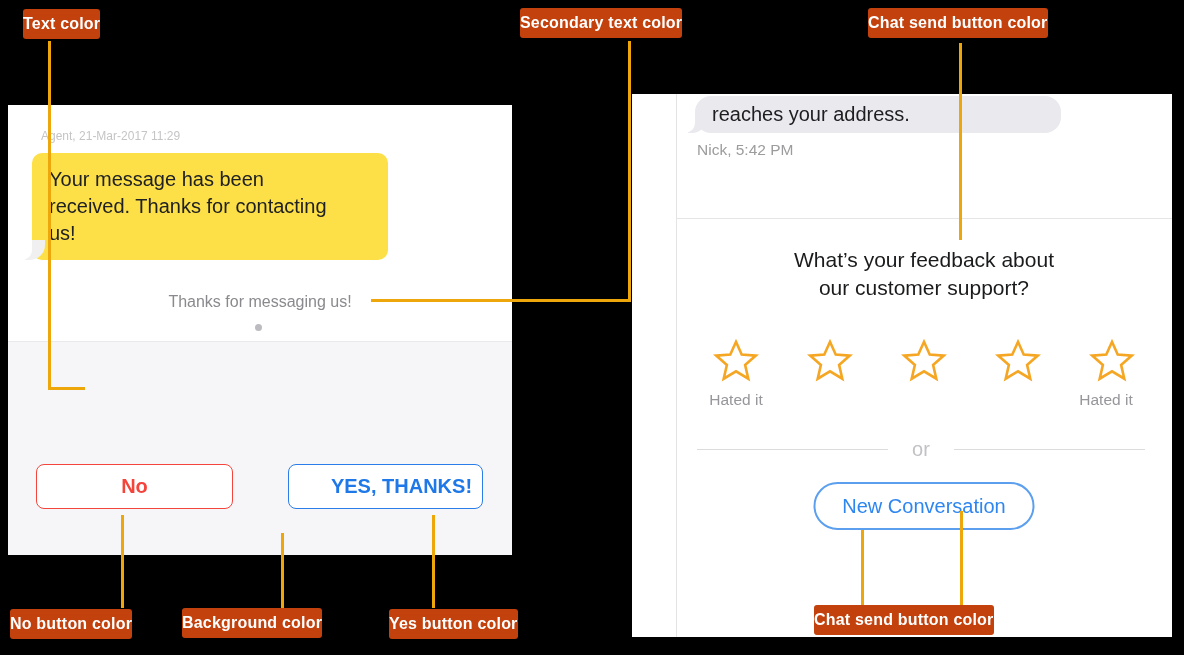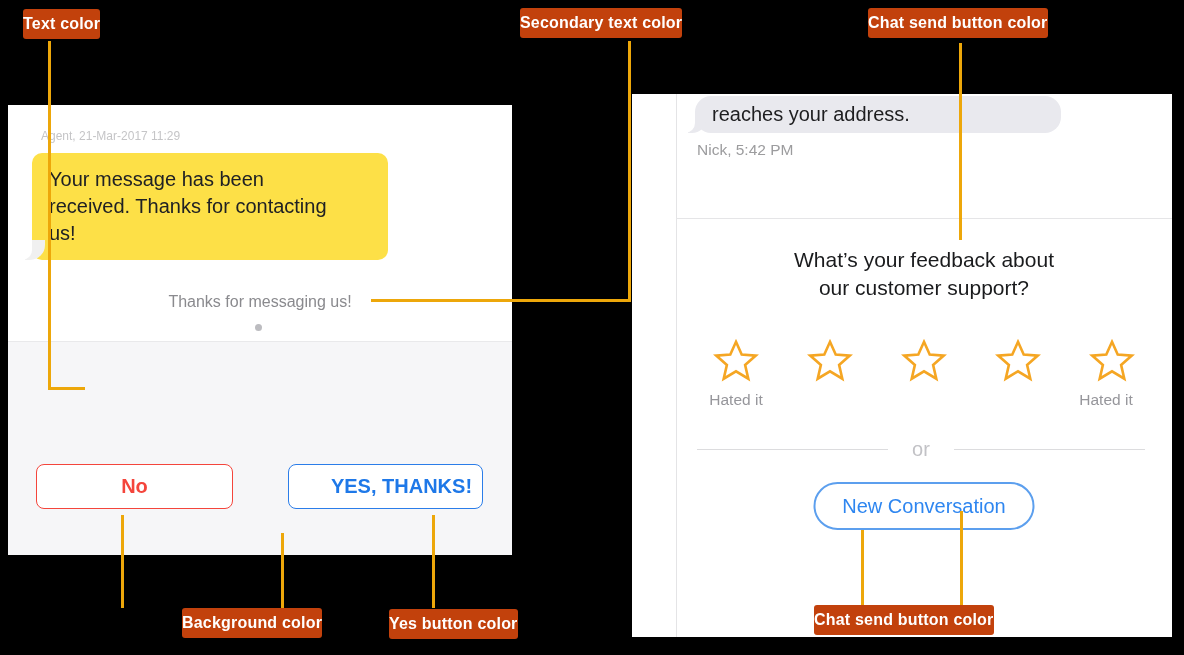--- a/index.html
+++ b/index.html
@@ -138,17 +138,18 @@
   <div class="ann-line" style="left:281px;top:533px;width:3px;height:75px;"></div>
   <div class="ann-line" style="left:432px;top:515px;width:3px;height:93px;"></div>
 
   <div class="ann-line" style="left:861px;top:530px;width:3px;height:76px;"></div>
   <div class="ann-line" style="left:960px;top:511px;width:3px;height:95px;"></div>
 
   <div class="ann-label" style="left:23px;top:9px;">Text color</div>
   <div class="ann-label" style="left:520px;top:8px;">Secondary text color</div>
   <div class="ann-label" style="left:868px;top:8px;">Chat send button color</div>
 
+  <div class="ann-label" style="left:10px;top:609px;">No button color</div>
   <div class="ann-label" style="left:182px;top:608px;">Background color</div>
   <div class="ann-label" style="left:389px;top:609px;">Yes button color</div>
   <div class="ann-label" style="left:814px;top:605px;">Chat send button color</div>
 
 </div>
 
 </body></html>

